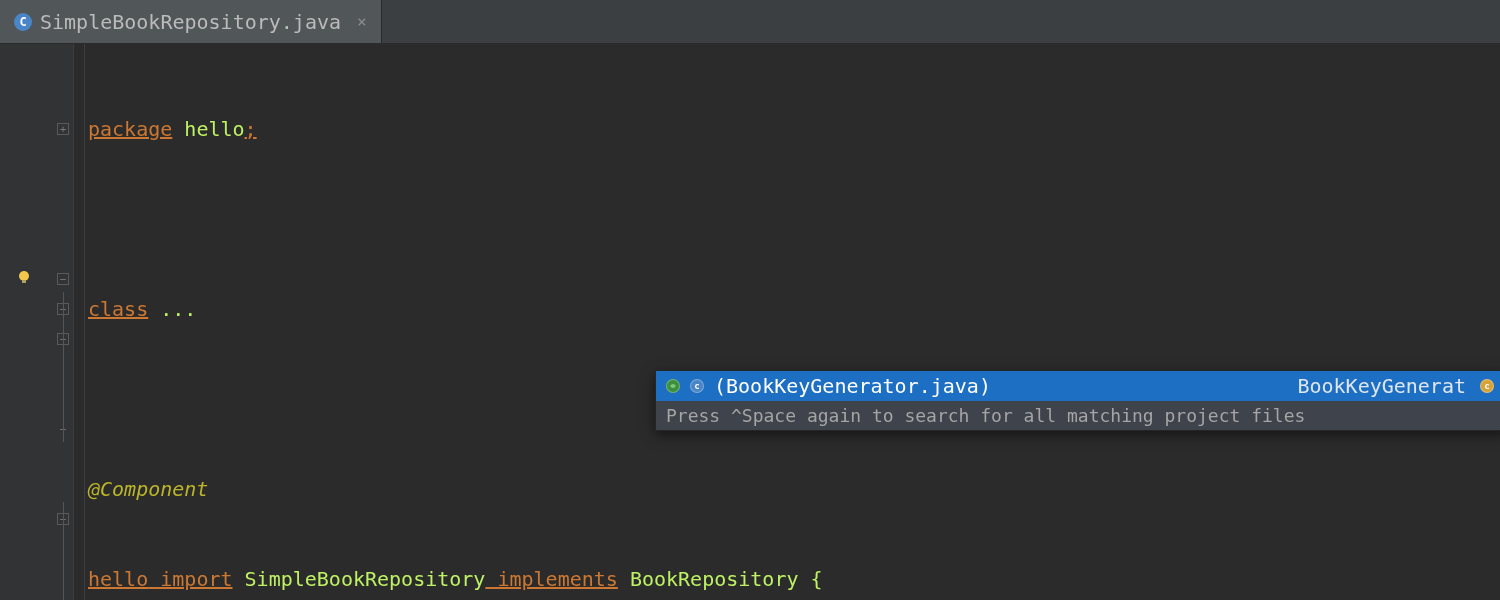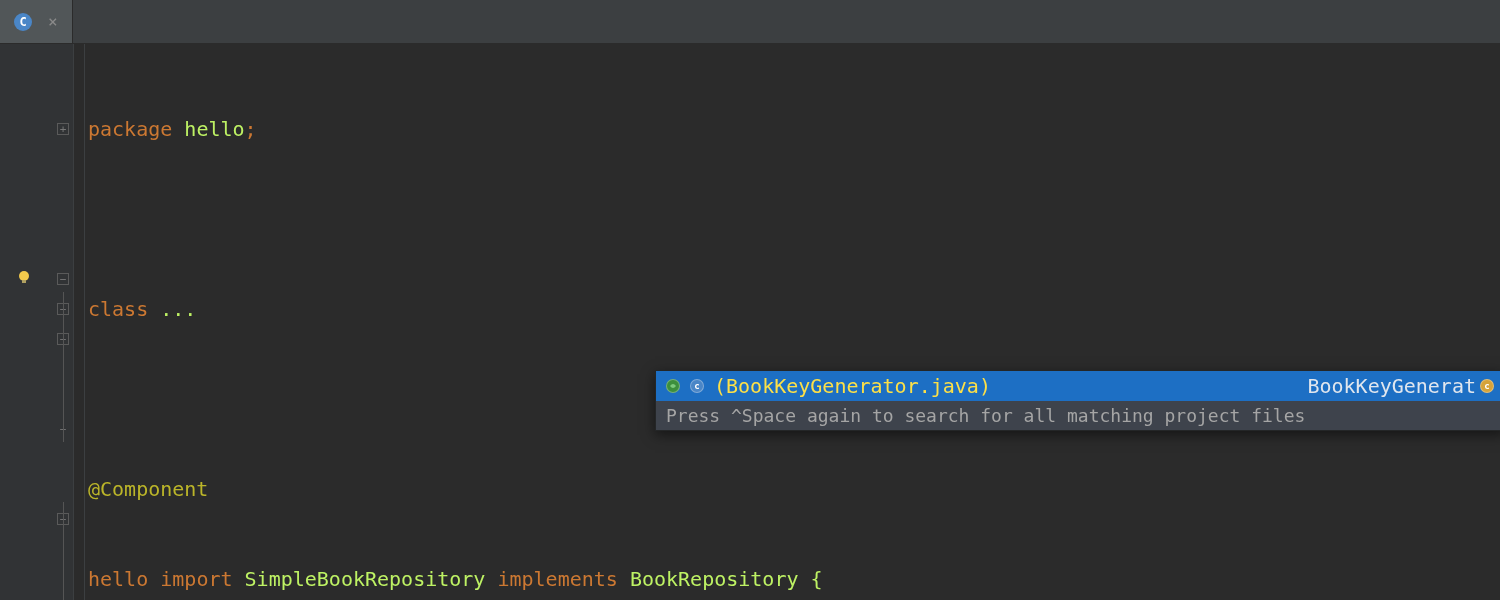--- a/index.html
+++ b/index.html
@@ -98,22 +98,22 @@
     transform: translateY(-50%);
   }
   .editor {
     flex: 1;
     padding: 10px 0 0 14px;
     line-height: 30px;
     white-space: pre;
     position: relative;
   }
   .line { height: 30px; position: relative; }
-  .kw { color: #cc7832; }
-  .anno { color: #bbb529; }
+  .kw { color: #cc7832; text-decoration: underline; }
+  .anno { color: #bbb529; font-style: italic; }
   .ident { color: #bef264; }
   .completion-popup {
     position: absolute;
     background: #3e434c;
     border: 1px solid #242627;
     box-shadow: 0 4px 12px rgba(0,0,0,0.5);
     left: 655px;
     top: 326px;
     min-width: 850px;
     font-size: 20px;
@@ -142,36 +142,37 @@
     font-weight: bold;
     position: relative;
     border: 1px solid rgba(255,255,255,0.3);
   }
   .completion-row .small-icon.green { background: #3c8f3c; }
   .completion-row .right-text {
     margin-left: auto;
     color: #e0e6ee;
     display: flex;
     align-items: center;
-    gap: 4px;
+    gap: 14px;
     text-align: right;
   }
   .completion-hint {
     background: #3e434c;
     color: #a5a5a5;
     padding: 4px 10px;
     font-size: 18px;
   }
 </style>
 </head>
 <body>
 
 <div class="tab-bar">
   <div class="tab">
     <span class="file-icon">C</span>
+    <span>SimpleBookRepository.java</span>
     <span class="close">×</span>
   </div>
 </div>
 
 <div class="editor-wrap">
   <div class="vline"></div>
 
   <div class="gutter">
     <div class="gutter-line" style="margin-top:10px"></div>
     <div class="gutter-line"></div>
@@ -235,21 +236,21 @@
   </div>
 
   <div class="completion-popup">
     <div class="completion-row">
       <span class="small-icon green">
         <svg width="10" height="10" viewBox="0 0 10 10">
             <path d="M2 5 Q5 1 8 5 Q5 9 2 5" fill="#7cc97c"></path>
           </svg>
       </span>
       <span class="small-icon">c</span>
-      <span style="color:#fde047">(BookKeyGenerator.java)</span>
+      <span style="color:#ffffff">(BookKeyGenerator.java)</span>
       <span class="right-text">
         <span>BookKeyGenerat</span>
         <span class="small-icon" style="background:#d6a33a">c</span>
       </span>
     </div>
     <div class="completion-hint">Press ^Space again to search for all matching project files</div>
   </div>
 </div>
 
 </body></html>

